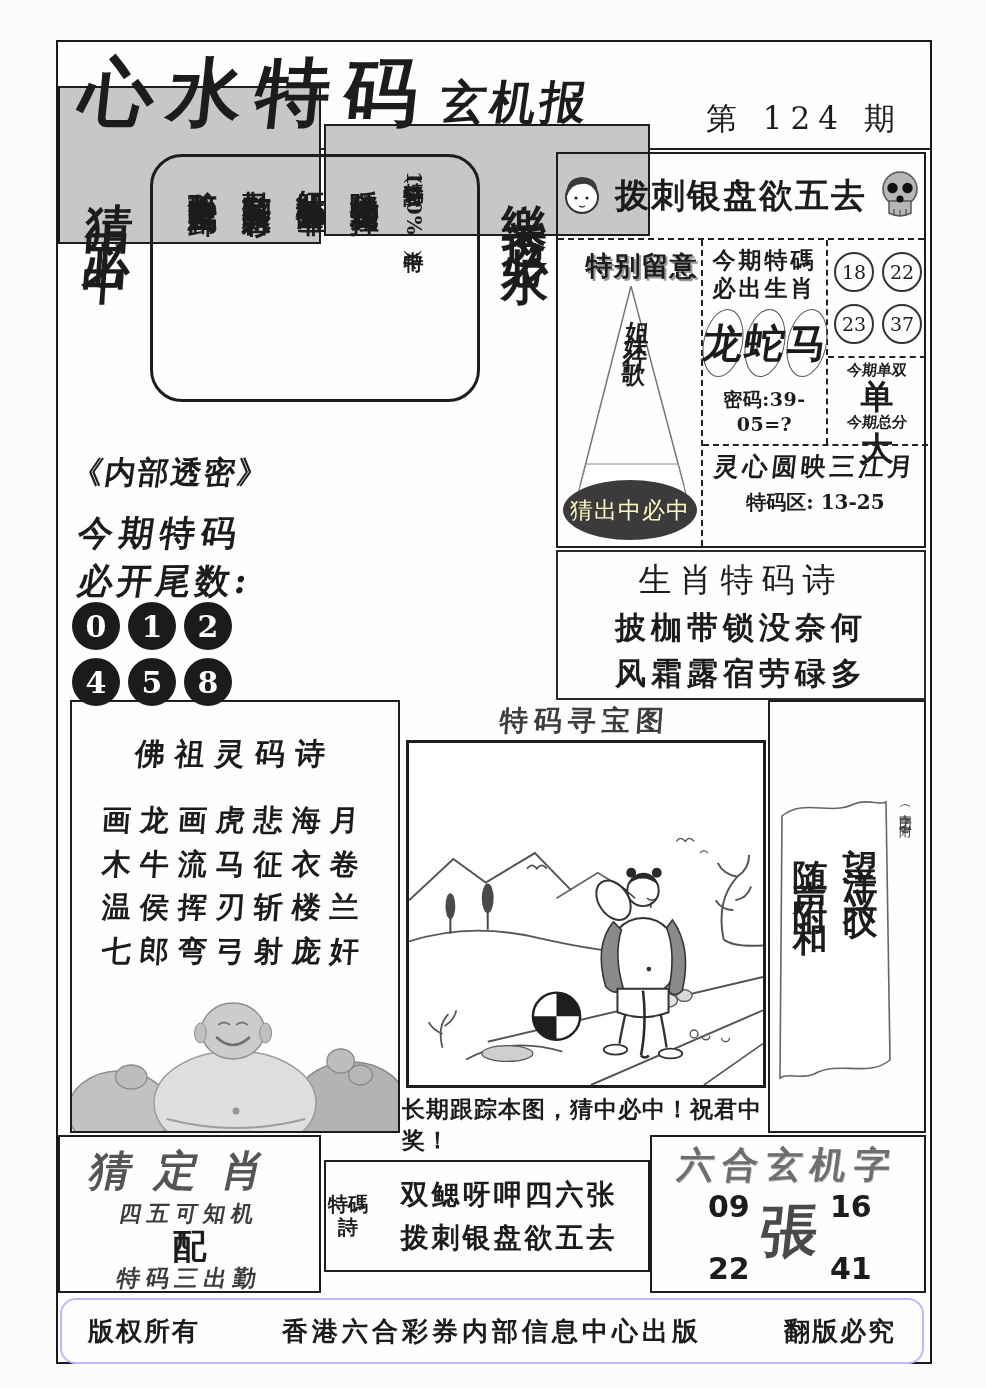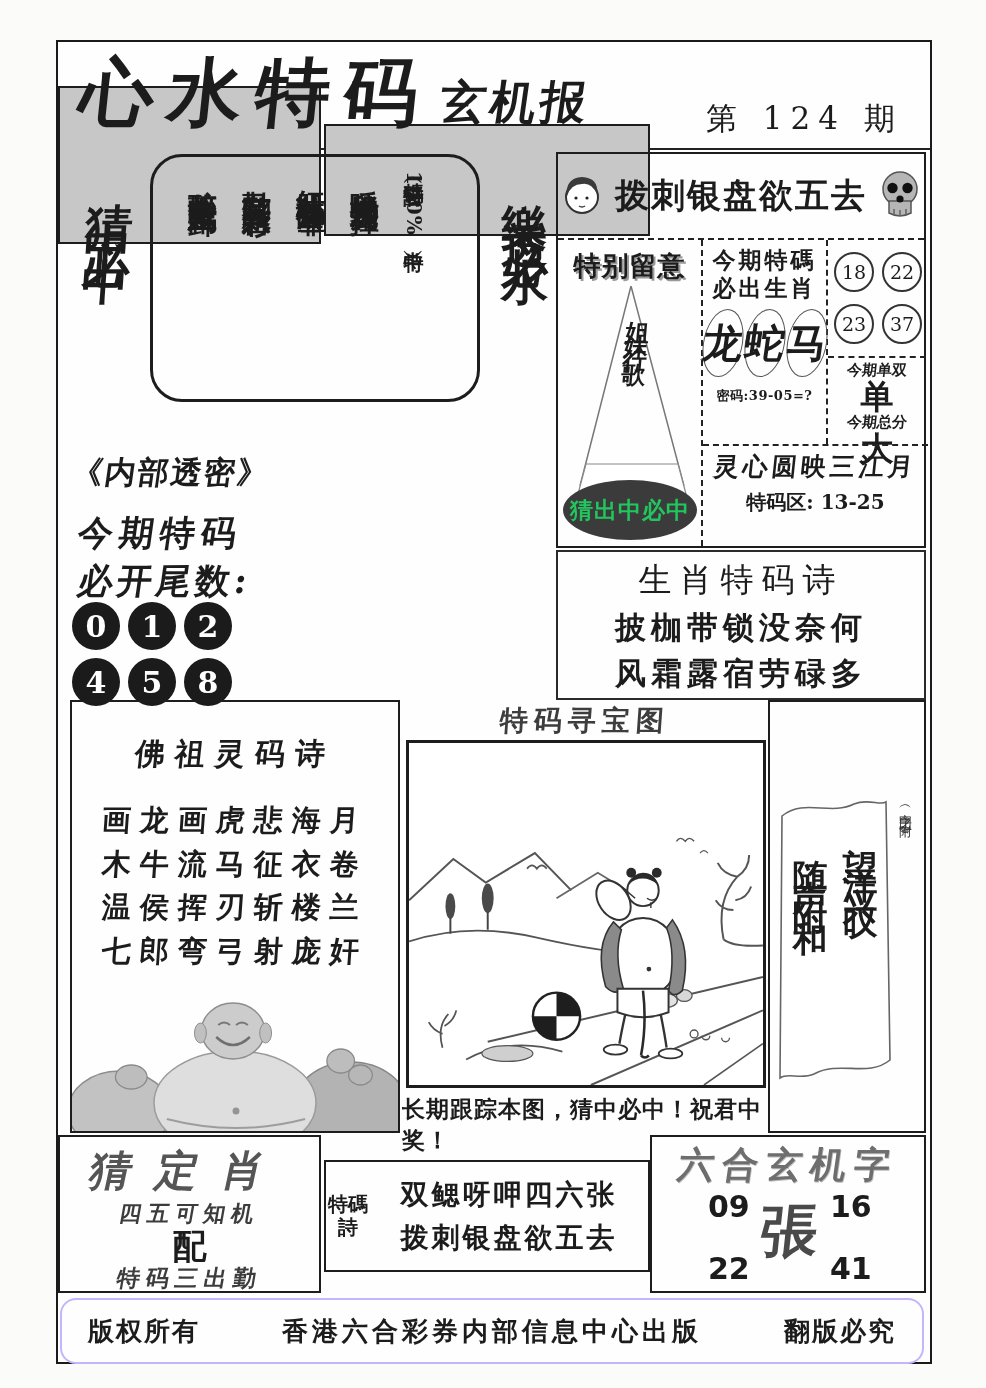--- a/index.html
+++ b/index.html
@@ -37,33 +37,33 @@
   .poem-flow{writing-mode:vertical-rl;height:100%;}
   .poem-head{font-size:20px;font-weight:700;letter-spacing:1px;margin-left:16px;}
   .poem-line{font-size:29px;font-weight:800;letter-spacing:3px;margin-left:14px;}
 
   
   .spirit-box{position:absolute;left:498px;top:110px;width:370px;height:396px;border:2px solid #1d1d1d;box-sizing:border-box;}
   .spirit-header{height:84px;border-bottom:2px dashed #222;display:flex;align-items:center;justify-content:center;gap:12px;}
   .spirit-title{font-size:34px;font-weight:900;letter-spacing:2px;}
   .spirit-body{position:relative;height:306px;}
   .sp-col1{position:absolute;left:0;top:0;width:145px;height:100%;border-right:2px dashed #222;box-sizing:border-box;}
-  .special-note{position:absolute;left:0;top:8px;width:100%;text-align:center;font-size:27px;font-weight:900;letter-spacing:1px;text-shadow:2px 2px 0 #9a9a9a;}
+  .special-note{position:absolute;left:0;top:8px;width:100%;text-align:center;font-size:27px;font-weight:900;letter-spacing:1px;text-shadow:2px 2px 0 #9a9a9a;padding-left:12px;}
   .tri-svg{position:absolute;left:8px;top:46px;}
   .tri-text{position:absolute;left:58px;top:62px;height:180px;font-size:24px;font-weight:700;letter-spacing:14px;transform:skewX(-5deg);}
   .oval{
     position:absolute;left:5px;top:240px;width:134px;height:60px;background:#3b3b3b;border-radius:50%;
-    color:#22c55e;font-size:23px;font-weight:700;display:flex;align-items:center;justify-content:center;letter-spacing:1px;
+    color:#fef9c3;font-size:23px;font-weight:400;display:flex;align-items:center;justify-content:center;letter-spacing:1px;
   }
   .sp-col2{position:absolute;left:145px;top:0;width:125px;height:204px;border-right:2px dashed #222;box-sizing:border-box;text-align:center;}
   .zh-line{font-size:23px;font-weight:700;letter-spacing:3px;line-height:1.2;}
   .zh-wrap{padding-top:6px;}
   .zodiac-row{display:flex;justify-content:center;gap:2px;margin-top:8px;}
   .zo{width:38px;height:66px;border:1px solid #555;border-radius:50%;display:flex;align-items:center;justify-content:center;font-size:40px;font-weight:700;transform:skewX(-8deg);}
-  .password{margin-top:10px;font-size:13px;font-weight:700;letter-spacing:0.5px;}
+  .password{margin-top:10px;font-size:19px;font-weight:700;letter-spacing:0.5px;}
   .sp-col3{position:absolute;left:270px;top:0;width:98px;height:204px;}
   .nums{display:grid;grid-template-columns:38px 38px;gap:12px 10px;justify-content:center;padding-top:12px;}
   .numc{width:36px;height:36px;border:2px solid #333;border-radius:50%;display:flex;align-items:center;justify-content:center;font-size:19px;}
   .oddeven{border-top:2px dashed #222;margin-top:12px;text-align:center;padding-top:3px;}
   .oe-label{font-size:15px;font-weight:800;transform:skewX(-6deg);}
   .oe-big{font-size:33px;font-weight:900;line-height:1.0;}
   .sp-poem{position:absolute;left:145px;top:204px;width:225px;height:102px;border-top:2px dashed #222;box-sizing:border-box;text-align:center;}
   .sp-poem-title{font-size:17px;font-weight:700;letter-spacing:12px;padding-top:6px;}
   .sp-poem-line{font-size:25px;font-weight:800;letter-spacing:4px;transform:skewX(-6deg);margin-top:4px;}
   .sp-poem-zone{font-size:20px;font-weight:700;margin-top:6px;}

